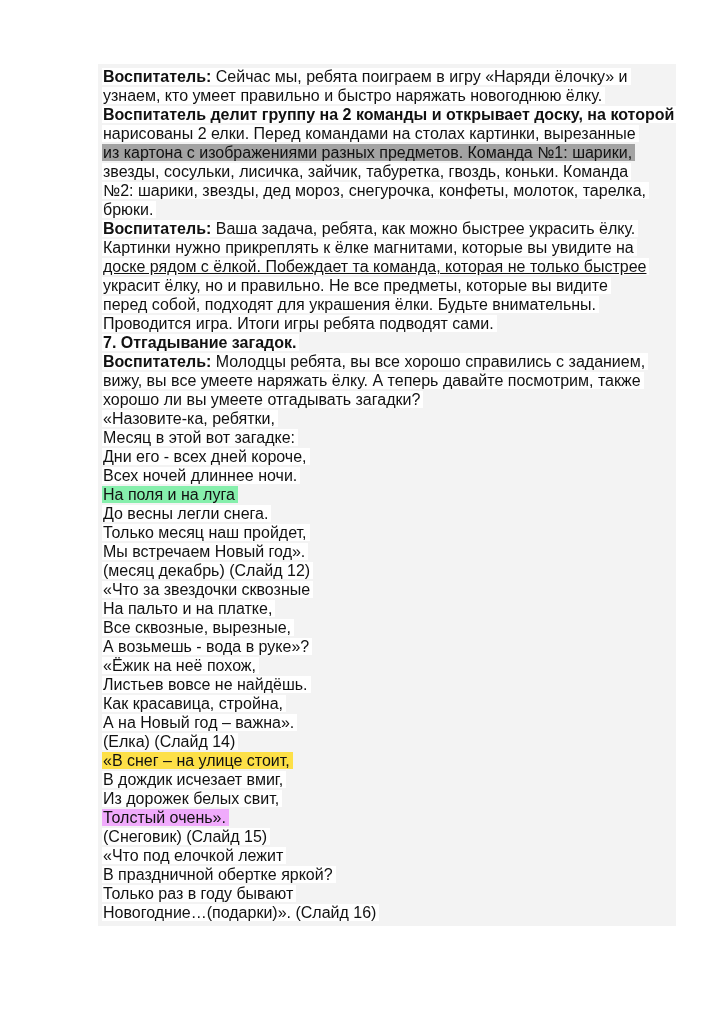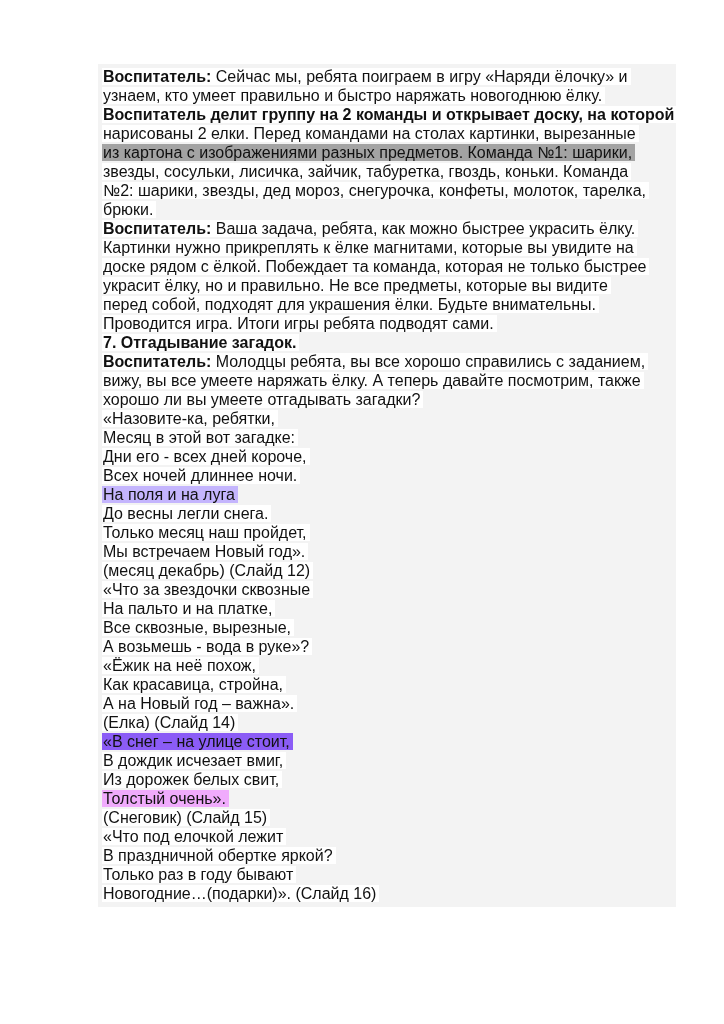--- a/index.html
+++ b/index.html
@@ -44,46 +44,47 @@
     <div class="text-line" style="color: rgb(17, 17, 17);"><span class="hl" style="background: rgb(255, 255, 255);"><b>Воспитатель:</b> Сейчас мы, ребята поиграем в игру «Наряди ёлочку» и</span></div>
     <div class="text-line" style="color: rgb(17, 17, 17);"><span class="hl" style="background: rgb(255, 255, 255);">узнаем, кто умеет правильно и быстро наряжать новогоднюю ёлку.</span></div>
     <div class="text-line" style="color: rgb(17, 17, 17); font-weight: bold;"><span class="hl" style="background: rgb(255, 255, 255);">Воспитатель делит группу на 2 команды и открывает доску, на которой</span></div>
     <div class="text-line" style="color: rgb(17, 17, 17);"><span class="hl" style="background: rgb(255, 255, 255);">нарисованы 2 елки. Перед командами на столах картинки, вырезанные</span></div>
     <div class="text-line" style="color: rgb(17, 17, 17);"><span class="hl" style="background: #a3a3a3;">из картона с изображениями разных предметов. Команда №1: шарики,</span></div>
     <div class="text-line" style="color: rgb(17, 17, 17);"><span class="hl" style="background: rgb(255, 255, 255);">звезды, сосульки, лисичка, зайчик, табуретка, гвоздь, коньки. Команда</span></div>
     <div class="text-line" style="color: rgb(17, 17, 17);"><span class="hl" style="background: rgb(255, 255, 255);">№2: шарики, звезды, дед мороз, снегурочка, конфеты, молоток, тарелка,</span></div>
     <div class="text-line" style="color: rgb(17, 17, 17);"><span class="hl" style="background: rgb(255, 255, 255);">брюки.</span></div>
     <div class="text-line" style="color: rgb(17, 17, 17);"><span class="hl" style="background: rgb(255, 255, 255);"><b>Воспитатель:</b> Ваша задача, ребята, как можно быстрее украсить ёлку.</span></div>
     <div class="text-line" style="color: rgb(17, 17, 17);"><span class="hl" style="background: rgb(255, 255, 255);">Картинки нужно прикреплять к ёлке магнитами, которые вы увидите на</span></div>
-    <div class="text-line" style="color: rgb(17, 17, 17);"><span class="hl" style="background: rgb(255, 255, 255);">доске рядом с ёлкой. Побеждает та команда, которая не только быстрее</span></div>
+    <div class="text-line" style="color: rgb(17, 17, 17); text-decoration: underline;"><span class="hl" style="background: rgb(255, 255, 255);">доске рядом с ёлкой. Побеждает та команда, которая не только быстрее</span></div>
     <div class="text-line" style="color: rgb(17, 17, 17);"><span class="hl" style="background: rgb(255, 255, 255);">украсит ёлку, но и правильно. Не все предметы, которые вы видите</span></div>
     <div class="text-line" style="color: rgb(17, 17, 17);"><span class="hl" style="background: rgb(255, 255, 255);">перед собой, подходят для украшения ёлки. Будьте внимательны.</span></div>
     <div class="text-line" style="color: rgb(17, 17, 17);"><span class="hl" style="background: rgb(255, 255, 255);">Проводится игра. Итоги игры ребята подводят сами.</span></div>
     <div class="text-line" style="color: rgb(17, 17, 17);"><span class="hl" style="background: rgb(255, 255, 255);"><b>7. Отгадывание загадок.</b></span></div>
     <div class="text-line" style="color: rgb(17, 17, 17);"><span class="hl" style="background: rgb(255, 255, 255);"><b>Воспитатель:</b> Молодцы ребята, вы все хорошо справились с заданием,</span></div>
     <div class="text-line" style="color: rgb(17, 17, 17);"><span class="hl" style="background: rgb(255, 255, 255);">вижу, вы все умеете наряжать ёлку. А теперь давайте посмотрим, также</span></div>
     <div class="text-line" style="color: rgb(17, 17, 17);"><span class="hl" style="background: rgb(255, 255, 255);">хорошо ли вы умеете отгадывать загадки?</span></div>
     <div class="text-line" style="color: rgb(17, 17, 17);"><span class="hl" style="background: rgb(255, 255, 255);">«Назовите-ка, ребятки,</span></div>
     <div class="text-line" style="color: rgb(17, 17, 17);"><span class="hl" style="background: rgb(255, 255, 255);">Месяц в этой вот загадке:</span></div>
     <div class="text-line" style="color: rgb(17, 17, 17);"><span class="hl" style="background: rgb(255, 255, 255);">Дни его - всех дней короче,</span></div>
     <div class="text-line" style="color: rgb(17, 17, 17);"><span class="hl" style="background: rgb(255, 255, 255);">Всех ночей длиннее ночи.</span></div>
-    <div class="text-line" style="color: rgb(17, 17, 17);"><span class="hl" style="background: #c4b5fd;">На поля и на луга</span></div>
+    <div class="text-line" style="color: rgb(17, 17, 17);"><span class="hl" style="background: #86efac;">На поля и на луга</span></div>
     <div class="text-line" style="color: rgb(17, 17, 17);"><span class="hl" style="background: rgb(255, 255, 255);">До весны легли снега.</span></div>
     <div class="text-line" style="color: rgb(17, 17, 17);"><span class="hl" style="background: rgb(255, 255, 255);">Только месяц наш пройдет,</span></div>
     <div class="text-line" style="color: rgb(17, 17, 17);"><span class="hl" style="background: rgb(255, 255, 255);">Мы встречаем Новый год».</span></div>
     <div class="text-line" style="color: rgb(17, 17, 17);"><span class="hl" style="background: rgb(255, 255, 255);">(месяц декабрь) (Слайд 12)</span></div>
     <div class="text-line" style="color: rgb(17, 17, 17);"><span class="hl" style="background: rgb(255, 255, 255);">«Что за звездочки сквозные</span></div>
     <div class="text-line" style="color: rgb(17, 17, 17);"><span class="hl" style="background: rgb(255, 255, 255);">На пальто и на платке,</span></div>
     <div class="text-line" style="color: rgb(17, 17, 17);"><span class="hl" style="background: rgb(255, 255, 255);">Все сквозные, вырезные,</span></div>
     <div class="text-line" style="color: rgb(17, 17, 17);"><span class="hl" style="background: rgb(255, 255, 255);">А возьмешь - вода в руке»?</span></div>
     <div class="text-line" style="color: rgb(17, 17, 17);"><span class="hl" style="background: rgb(255, 255, 255);">«Ёжик на неё похож,</span></div>
+    <div class="text-line" style="color: rgb(17, 17, 17);"><span class="hl" style="background: rgb(255, 255, 255);">Листьев вовсе не найдёшь.</span></div>
     <div class="text-line" style="color: rgb(17, 17, 17);"><span class="hl" style="background: rgb(255, 255, 255);">Как красавица, стройна,</span></div>
     <div class="text-line" style="color: rgb(17, 17, 17);"><span class="hl" style="background: rgb(255, 255, 255);">А на Новый год – важна».</span></div>
     <div class="text-line" style="color: rgb(17, 17, 17);"><span class="hl" style="background: rgb(255, 255, 255);">(Елка) (Слайд 14)</span></div>
-    <div class="text-line" style="color: rgb(17, 17, 17);"><span class="hl" style="background: #8b5cf6;">«В снег – на улице стоит,</span></div>
+    <div class="text-line" style="color: rgb(17, 17, 17);"><span class="hl" style="background: #fde047;">«В снег – на улице стоит,</span></div>
     <div class="text-line" style="color: rgb(17, 17, 17);"><span class="hl" style="background: rgb(255, 255, 255);">В дождик исчезает вмиг,</span></div>
     <div class="text-line" style="color: rgb(17, 17, 17);"><span class="hl" style="background: rgb(255, 255, 255);">Из дорожек белых свит,</span></div>
     <div class="text-line" style="color: rgb(17, 17, 17);"><span class="hl" style="background: #f0abfc;">Толстый очень».</span></div>
     <div class="text-line" style="color: rgb(17, 17, 17);"><span class="hl" style="background: rgb(255, 255, 255);">(Снеговик) (Слайд 15)</span></div>
     <div class="text-line" style="color: rgb(17, 17, 17);"><span class="hl" style="background: rgb(255, 255, 255);">«Что под елочкой лежит</span></div>
     <div class="text-line" style="color: rgb(17, 17, 17);"><span class="hl" style="background: rgb(255, 255, 255);">В праздничной обертке яркой?</span></div>
     <div class="text-line" style="color: rgb(17, 17, 17);"><span class="hl" style="background: rgb(255, 255, 255);">Только раз в году бывают</span></div>
     <div class="text-line" style="color: rgb(17, 17, 17);"><span class="hl" style="background: rgb(255, 255, 255);">Новогодние…(подарки)». (Слайд 16)</span></div>
   </div>
 

